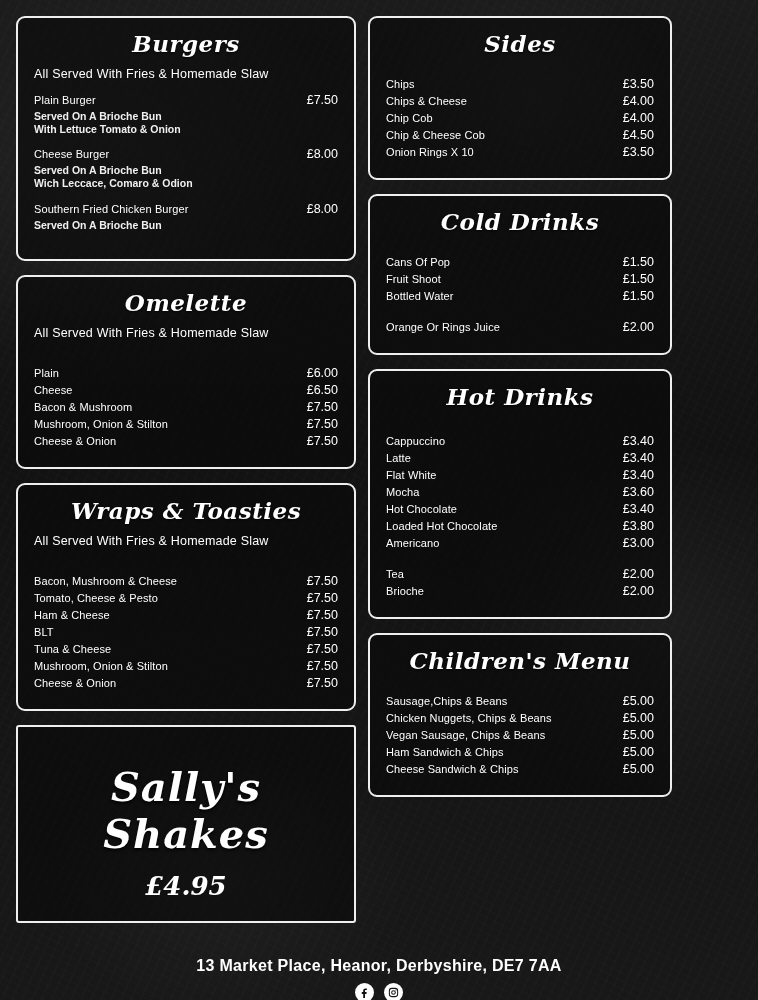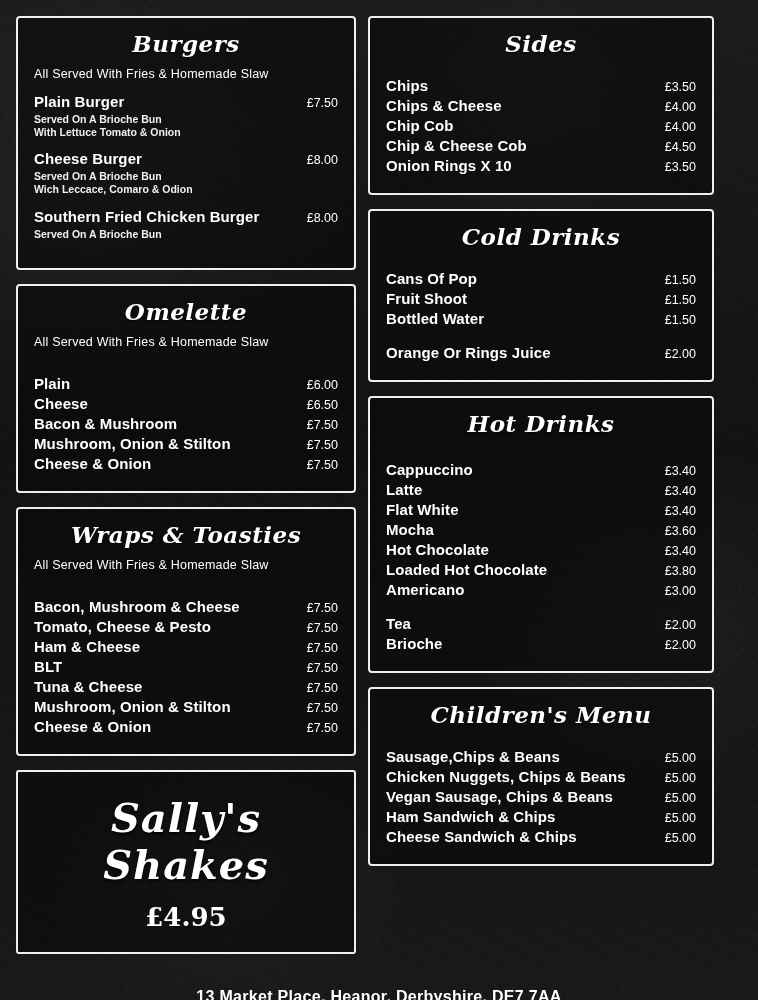--- a/index.html
+++ b/index.html
@@ -32,26 +32,26 @@
       repeating-linear-gradient(28deg, rgba(255,255,255,0.010) 0 1px, rgba(0,0,0,0) 1px 7px);
   }
   .cols {
     position: relative;
     z-index: 2;
     display: flex;
     gap: 12px;
     padding: 16px 16px 0 16px;
   }
   .col-left { width: 340px; }
-  .col-right { width: 346px; }
+  .col-right { width: 304px; }
 
   .card {
     position: relative;
     border: 2px solid #efefef;
-    border-radius: 4px;
+    border-radius: 9px;
     background: rgba(8,8,8,0.55);
     padding: 12px 16px 16px 16px;
     margin-bottom: 14px;
   }
 
   .script-title {
     font-family: "DejaVu Serif", serif;
     font-style: italic;
     font-weight: bold;
     font-size: 23px;
@@ -67,51 +67,52 @@
     letter-spacing: 0.2px;
   }
 
   .row {
     display: flex;
     align-items: baseline;
     justify-content: space-between;
     gap: 8px;
     margin-bottom: 3px;
   }
-  .row .name { font-size: 15px; font-weight: bold; letter-spacing: 0.1px; }
+  .row .name { font-size: 11px; font-weight: normal; letter-spacing: 0.1px; }
   .row .price { font-size: 12.5px; font-weight: normal; white-space: nowrap; text-align: right; }
 
   .item-block { margin-bottom: 11px; }
   .desc {
     font-size: 10.5px;
     line-height: 1.25;
     font-weight: bold;
     color: #f0f0f0;
   }
   .spacer-10 { height: 10px; }
   .spacer-14 { height: 14px; }
 
   .shakes-card {
     border: 2px solid #efefef;
     border-radius: 3px;
     background: rgba(8,8,8,0.55);
-    padding: 22px 10px 20px 10px;
+    padding: 36px 10px 20px 10px;
     text-align: center;
     margin-bottom: 14px;
   }
   .shakes-title {
     font-family: "DejaVu Serif", serif;
     font-style: italic;
     font-weight: bold;
     font-size: 40px;
     letter-spacing: 1px;
     text-shadow: 0 2px 3px rgba(0,0,0,0.85);
   }
   .shakes-price {
     font-family: "DejaVu Serif", serif;
+    font-style: italic;
     font-weight: bold;
     font-size: 26px;
     margin-top: 14px;
   }
 
   .footer {
     position: relative;
     z-index: 2;
     text-align: center;
     padding: 4px 10px 0 10px;

